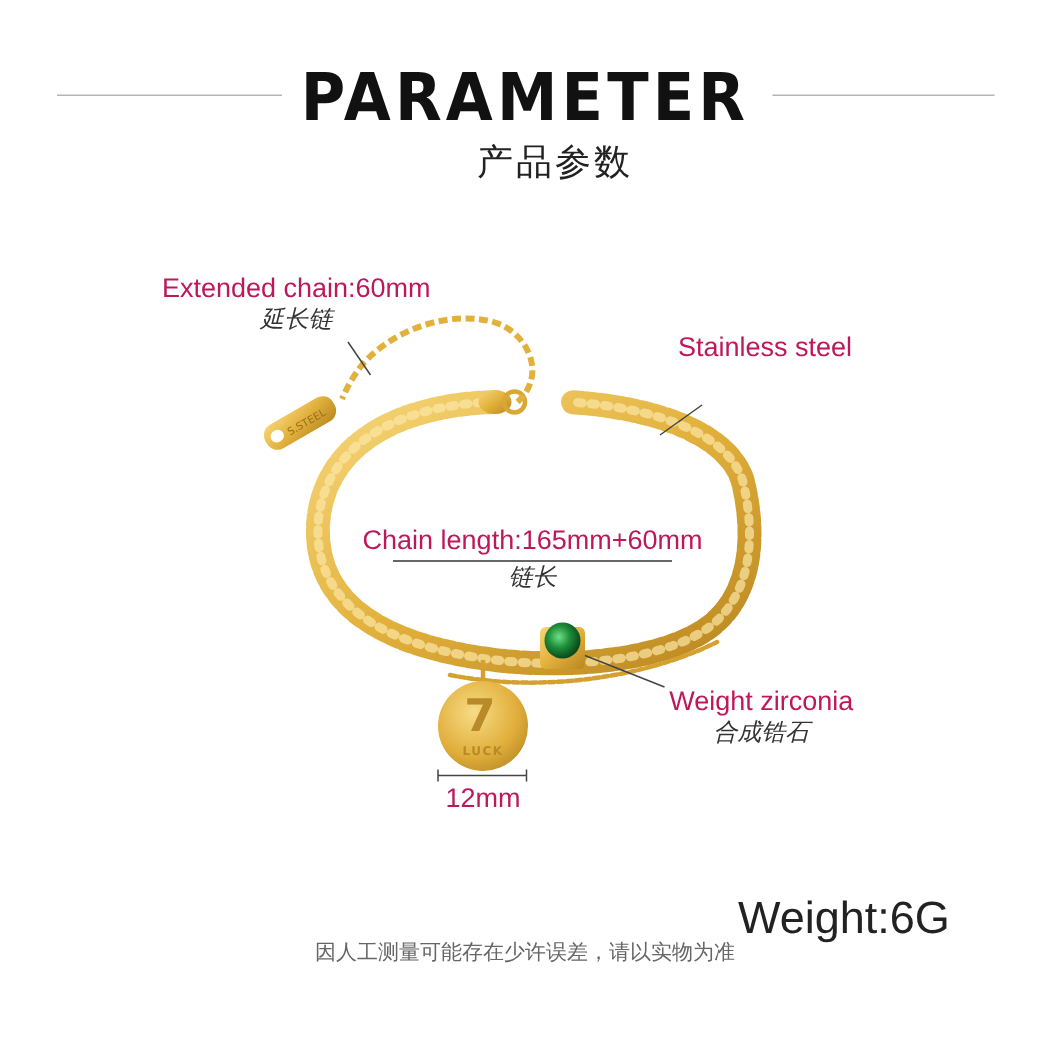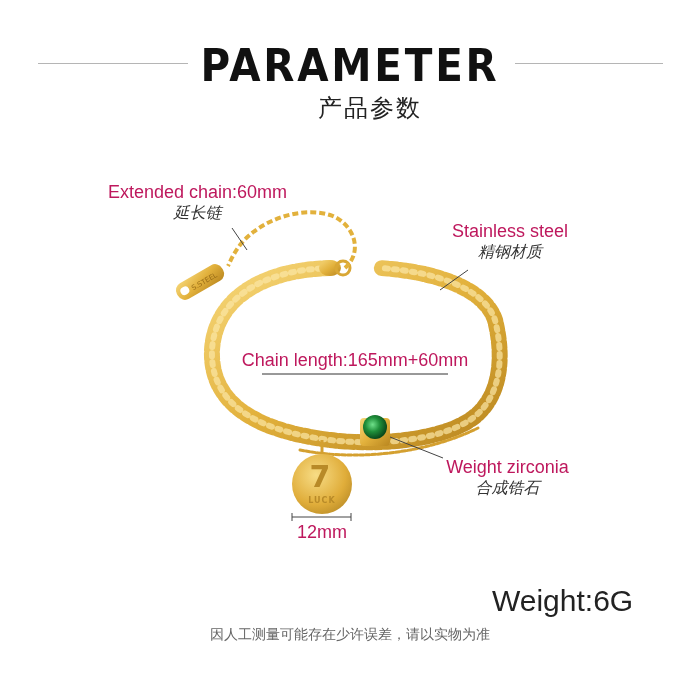--- a/index.html
+++ b/index.html
@@ -8,21 +8,21 @@
   .abs { position:absolute; }
   .hline { position:absolute; height:1px; background:#b5b5b5; }
   .title { position:absolute; left:0; width:700px; top:40px; text-align:center;
            font-family:"DejaVu Sans", sans-serif; font-weight:bold; font-size:44px;
            letter-spacing:3px; color:#111; transform:scaleX(0.92); }
   .subtitle { position:absolute; left:0; width:700px; top:92px; text-align:center;
               font-family:"DejaVu Sans", sans-serif; font-size:24px; color:#222; letter-spacing:2px;margin-left:20px; }
   .label-en { font-size:18px; color:#be185d; white-space:nowrap; }
   .label-zh { font-family:"DejaVu Sans", sans-serif; font-size:16px; color:#333; white-space:nowrap;font-style:italic; }
   .center { text-align:center; }
-  .weight { position:absolute; left:492px; top:584px; font-size:30px; color:#222; }
+  .weight { position:absolute; left:492px; top:596px; font-size:30px; color:#222; }
   .footer { position:absolute; left:0; width:700px; top:626px; text-align:center;
             font-family:Liberation Serif, serif; font-size:14px; color:#666; }
   svg { position:absolute; left:0; top:0; }
 </style>
 </head>
 <body>
 
 <div class="hline" style="left:38px; top:63px; width:150px;"></div>
 <div class="hline" style="left:515px; top:63px; width:148px;"></div>
 <div class="title">PARAMETER</div>
@@ -90,25 +90,25 @@
   </g>
 </svg>
 
 <div class="abs center" style="left:95px; top:182px; width:205px;">
   <div class="label-en">Extended chain:60mm</div>
   <div class="label-zh">延长链</div>
 </div>
 
 <div class="abs center" style="left:440px; top:221px; width:140px;">
   <div class="label-en">Stainless steel</div>
-  <div class="label-zh">精钢材质</div>
 </div>
 
 <div class="abs center" style="left:226px; top:350px; width:258px;">
   <div class="label-en">Chain length:165mm+60mm</div>
+  <div class="label-zh" style="margin-top:4px;">链长</div>
 </div>
 
 <div class="abs center" style="left:440px; top:457px; width:135px;">
   <div class="label-en">Weight zirconia</div>
   <div class="label-zh">合成锆石</div>
 </div>
 
 <div class="abs center label-en" style="left:282px; top:522px; width:80px;">12mm</div>
 
 <div class="weight">Weight:6G</div>

